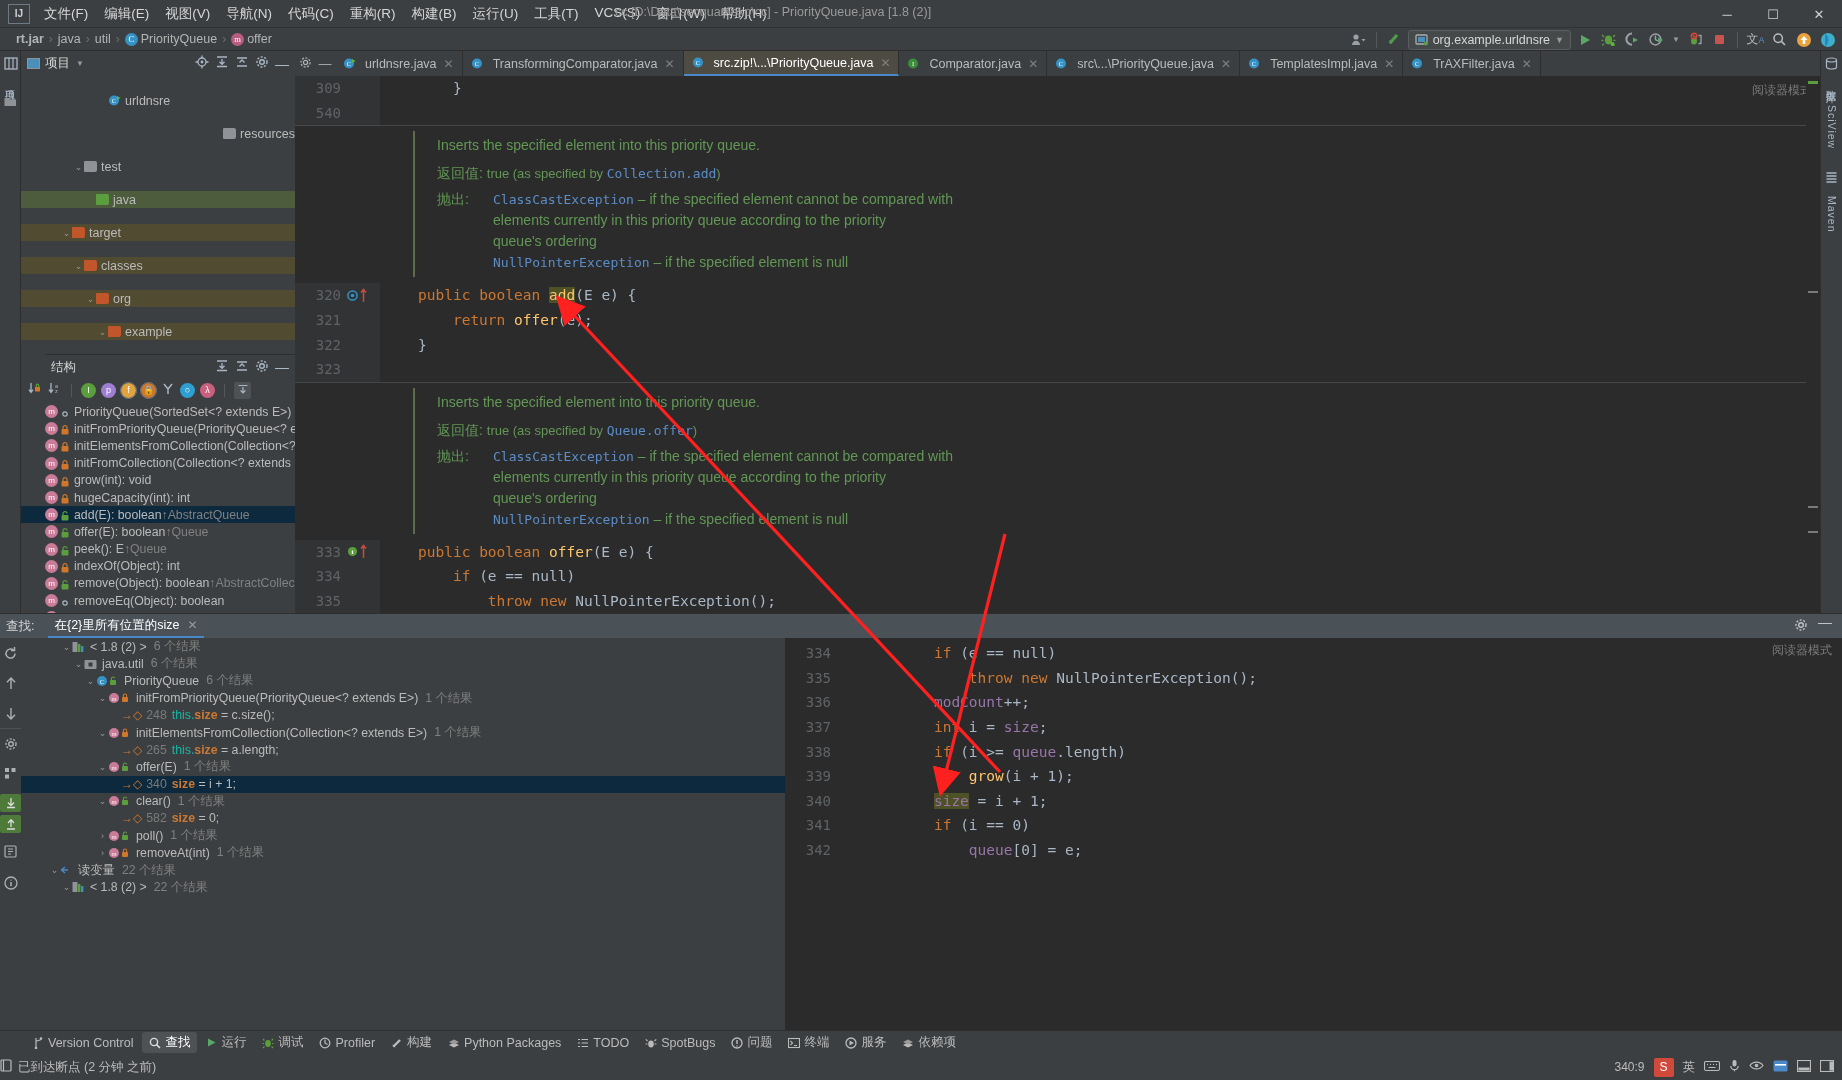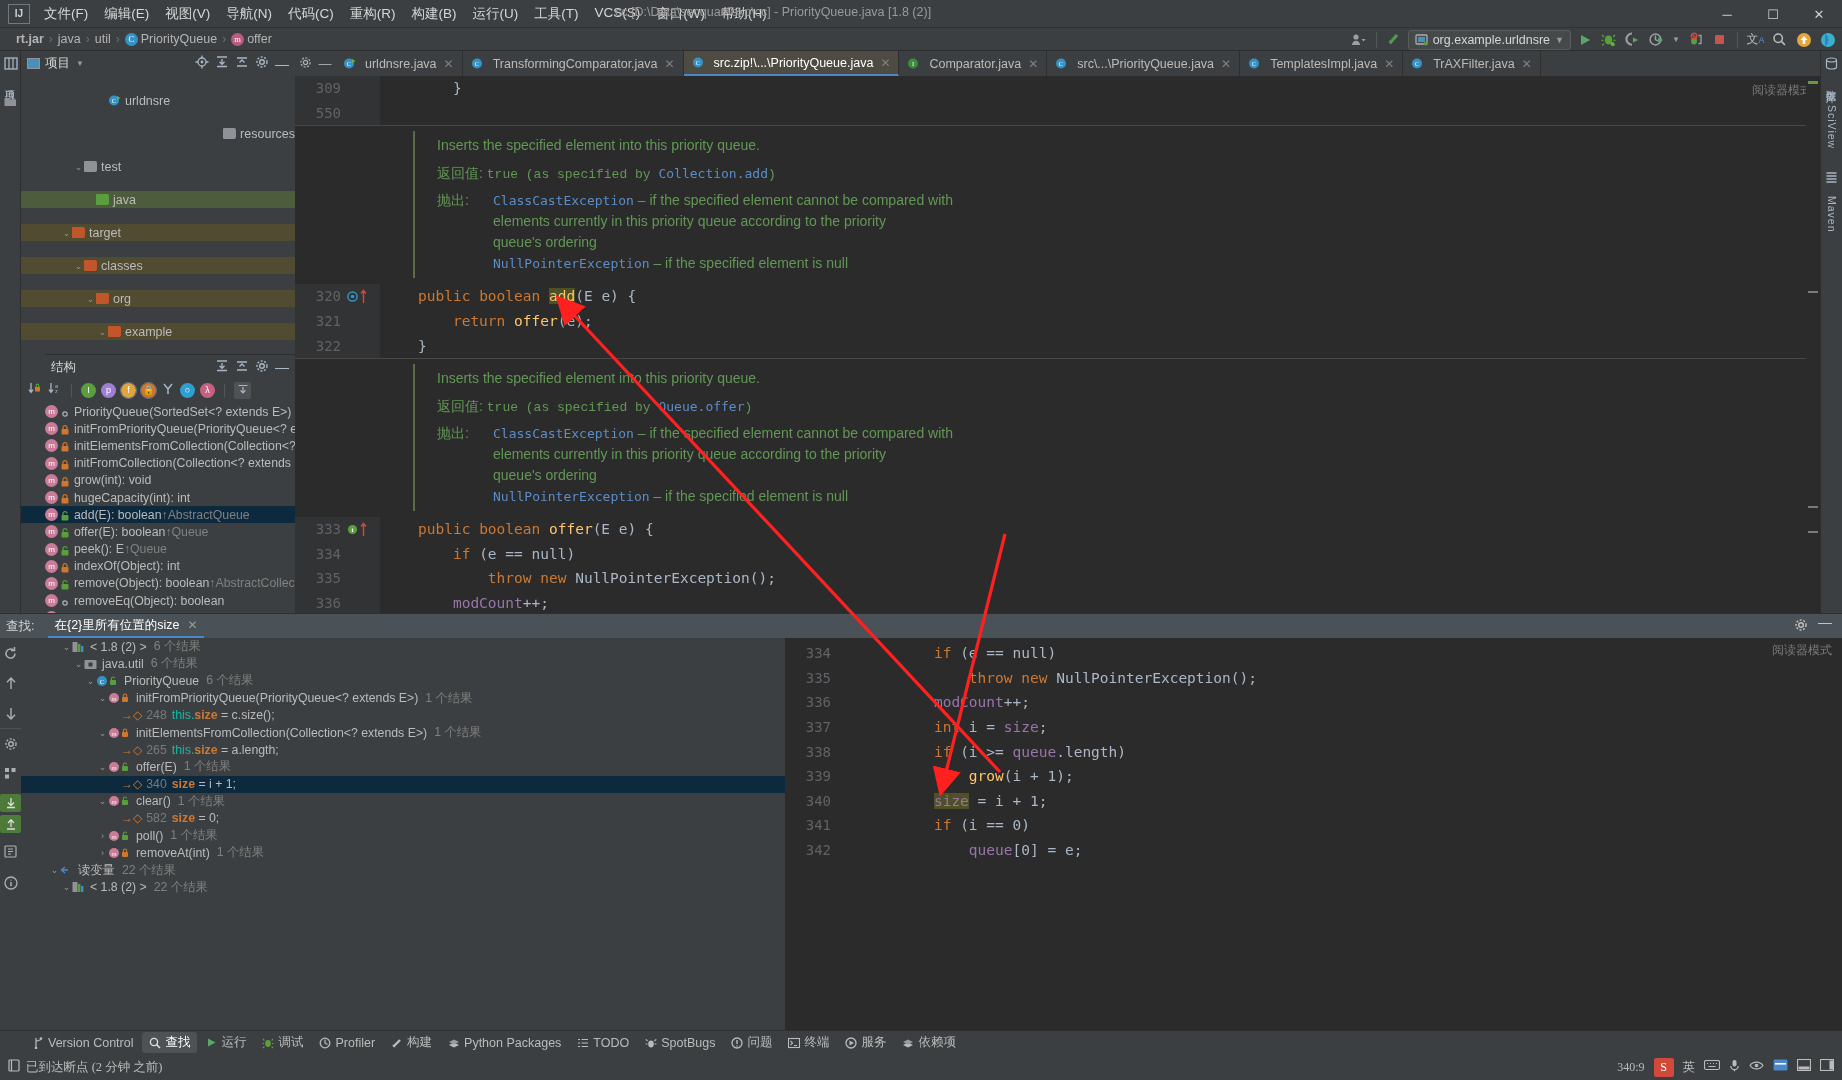--- a/index.html
+++ b/index.html
@@ -100,21 +100,21 @@
   .fn { color:#ffc66d; }
   .id { color:#a9b7c6; }
   .fld { color:#9876aa; }
   .hl { background:#4e5025; }
   
   .doc { background:#2b2b2b; padding:6px 0 6px 0; position:relative;}
   .doc:before { content:""; position:absolute; left:0; right:0; top:0; height:1px; background:#474747; }
   .docinner { margin-left:118px; border-left:2px solid #5a6e4a; padding:4px 0 4px 22px; }
   .docline { color:#629755; font-size:14px; line-height:21px; font-family:"Liberation Sans",sans-serif;}
   .docline .lbl { color:#629755; }
-  .docline .mono2 { font-family:Liberation Mono, monospace; font-size:13px;}
+  .docline .mono2 { font-family:Liberation Sans, sans-serif; font-size:13px;}
   .lnk { color:#5b8dc8; font-family:"DejaVu Sans Mono","Liberation Mono",monospace; font-size:13px;}
   .reader-mode { position:absolute; right:8px; top:6px; color:#7a7a7a; font-size:12px;}
   
   #minimap { position:absolute; right:0; top:25px; bottom:0; width:14px; background:#2b2b2b;}
   .mmark { position:absolute; right:2px; width:10px; height:2px; }
 
   
   #findpanel { position:absolute; left:0; right:0; bottom:50px; top:613px; background:#3c3f41; border-top:1px solid #2e2e2e;}
   #find-head { height:24px; display:flex; align-items:center; background:#4a5157; padding-left:6px;}
   #find-head .lbl { color:#d6d6d6; font-size:12.5px; margin-right:14px;}
@@ -137,21 +137,21 @@
   #prevtabs span.active { color:#ffffff; }
   .pline { height:24.6px; display:flex; align-items:center; font-size:14.5px; white-space:pre;}
   .plnum { width:56px; text-align:right; color:#606366; font-size:14px; padding-right:10px; flex:0 0 56px;
            font-family:"DejaVu Sans Mono","Liberation Mono",monospace;}
   .ptext { padding-left:58px; font-family:"DejaVu Sans Mono","Liberation Mono",monospace; font-size:14.5px;}
 
   
   #toolwin-bar { position:absolute; left:0; right:0; bottom:26px; height:24px; background:#3c3f41; display:flex; align-items:center; gap:2px; padding-left:26px; border-top:1px solid #2e2e2e;}
   .twb { display:flex; align-items:center; gap:4px; padding:2px 7px; font-size:12.5px; color:#bbbbbb; border-radius:3px;}
   .twb.active { background:#4e5254; color:#ffffff;}
-  #statusbar { position:absolute; left:0; right:0; bottom:0; height:26px; background:#3c3f41; display:flex; align-items:center; padding-left:8px; font-size:12.5px; color:#bbbbbb;font-family:Liberation Serif, serif;}
+  #statusbar { position:absolute; left:0; right:0; bottom:0; height:26px; background:#3c3f41; display:flex; align-items:center; font-size:12.5px; color:#bbbbbb;}
   #statusright { margin-left:auto; display:flex; align-items:center; gap:9px; padding-right:8px;}
   #statusright .ime { background:#d0493b; color:#fff; width:20px;height:19px; display:flex;align-items:center;justify-content:center;border-radius:2px;font-size:12px;}
 
   
   #bookmarks-label { position:absolute; left:2px; bottom:120px; writing-mode:vertical-rl; transform:rotate(180deg); font-size:11px; color:#a9b7c6;}
 
   
   #arrows { position:absolute; left:0; top:0; width:1842px; height:1080px; pointer-events:none; }
 </style>
 </head>
@@ -713,21 +713,21 @@
             </svg>
             <span>TrAXFilter.java</span>
             <span class="x">✕</span>
           </div>
         </div>
     </div>
     <div id="codewrap">
       <div class="gutter-col"></div>
       <div id="codelines" style="position:relative">
           <div class="codeline"><span class="lnum">309</span><span class="gmark"></span><span class="ctext">&nbsp;&nbsp;&nbsp;&nbsp;<span class="id">}</span></span></div>
-          <div class="codeline"><span class="lnum">550</span><span class="gmark"></span><span class="ctext"></span></div>
+          <div class="codeline"><span class="lnum">540</span><span class="gmark"></span><span class="ctext"></span></div>
           <div class="doc">
             <div class="docinner">
               <div class="docline" style="margin-bottom: 7px;">Inserts the specified element into this priority queue.</div>
               <div class="docline" style="margin-bottom: 5px;"><span class="lbl">返回值:</span> <span class="mono2">true (as specified by </span><span class="lnk">Collection.add</span><span class="mono2">)</span></div>
               <div class="docline" style="display: flex;">
                 <span class="lbl" style="flex: 0 0 56px;">抛出:</span>
                 <div>
                   <div class="docline"><span class="lnk">ClassCastException</span><span> – if the specified element cannot be compared with</span></div>
                   <div class="docline"><span>elements currently in this priority queue according to the priority</span></div>
                   <div class="docline"><span>queue's ordering</span></div>
@@ -737,20 +737,21 @@
             </div>
           </div>
           <div class="codeline"><span class="lnum">320</span><span class="gmark"><svg width="11" height="11" viewBox="0 0 11 11">
                 <circle cx="5.5" cy="5.5" r="4.6" fill="none" stroke="#3592c4" stroke-width="1.5"></circle>
                 <circle cx="5.5" cy="5.5" r="1.8" fill="#3592c4"></circle>
               </svg><svg width="9" height="15" viewBox="0 0 9 15">
                 <path d="M4.5 14 V2 M2 4.5 L4.5 1.5 L7 4.5" stroke="#d0493b" stroke-width="1.5" fill="none"></path>
               </svg></span><span class="ctext"><span class="kw">public</span>&nbsp;<span class="kw">boolean</span>&nbsp;<span class="fn hl">add</span><span class="id">(</span><span class="id">E</span>&nbsp;<span class="id">e</span><span class="id">)</span>&nbsp;<span class="id">{</span></span></div>
           <div class="codeline"><span class="lnum">321</span><span class="gmark"></span><span class="ctext">&nbsp;&nbsp;&nbsp;&nbsp;<span class="kw">return</span>&nbsp;<span class="fn">offer</span><span class="id">(</span><span class="id">e</span><span class="id">)</span><span class="id">;</span></span></div>
           <div class="codeline"><span class="lnum">322</span><span class="gmark"></span><span class="ctext"><span class="id">}</span></span></div>
+          <div class="codeline"><span class="lnum">323</span><span class="gmark"></span><span class="ctext"></span></div>
           <div class="doc">
             <div class="docinner">
               <div class="docline" style="margin-bottom: 7px;">Inserts the specified element into this priority queue.</div>
               <div class="docline" style="margin-bottom: 5px;"><span class="lbl">返回值:</span> <span class="mono2">true (as specified by </span><span class="lnk">Queue.offer</span><span class="mono2">)</span></div>
               <div class="docline" style="display: flex;">
                 <span class="lbl" style="flex: 0 0 56px;">抛出:</span>
                 <div>
                   <div class="docline"><span class="lnk">ClassCastException</span><span> – if the specified element cannot be compared with</span></div>
                   <div class="docline"><span>elements currently in this priority queue according to the priority</span></div>
                   <div class="docline"><span>queue's ordering</span></div>

